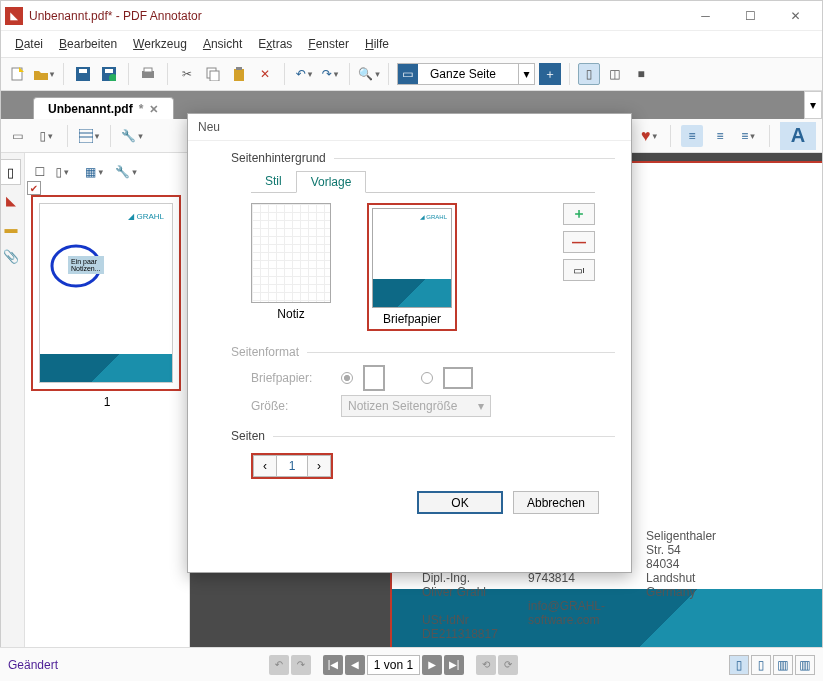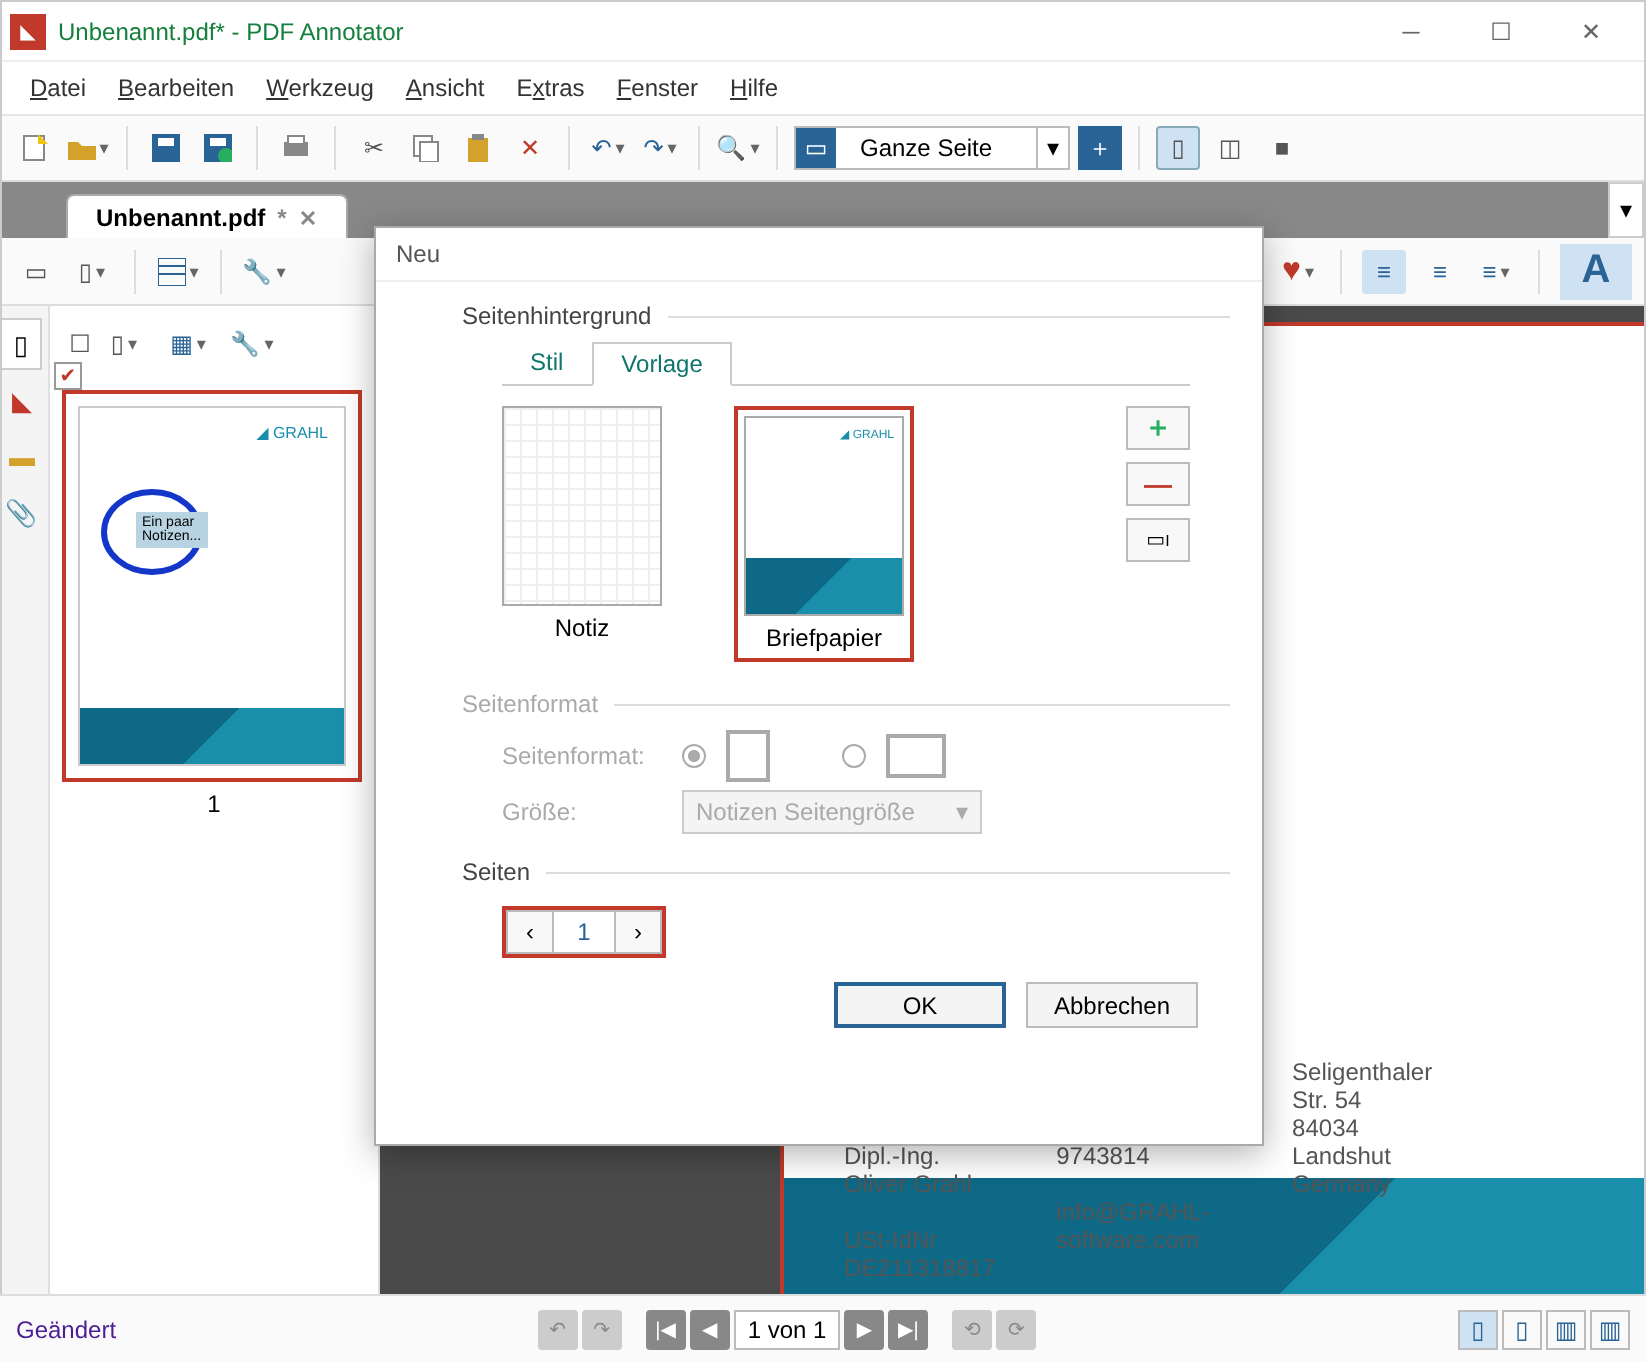--- a/index.html
+++ b/index.html
@@ -1,21 +1,21 @@
 <!DOCTYPE html>
 <html><head>
 <meta charset="utf-8">
 <style>
 * { box-sizing: border-box; margin: 0; padding: 0; font-family: "Segoe UI", Tahoma, sans-serif; font-size: 12px; }
 body { background: #fff; width: 823px; height: 681px; overflow: hidden; border: 1px solid #ccc; }
 
 
 .titlebar { height: 30px; background: #fff; display: flex; align-items: center; padding: 0 4px; border-bottom: 1px solid #eee; }
 .titlebar .app-icon { width: 18px; height: 18px; background: #c0392b; margin-right: 6px; display: inline-flex; align-items: center; justify-content: center; color: #fff; font-size: 10px; }
-.titlebar .title { color: #15803d; flex: 1; }
+.titlebar .title { color: #7f1d1d; flex: 1; }
 .titlebar .winbtn { width: 45px; height: 30px; display: flex; align-items: center; justify-content: center; color: #666; }
 
 
 .menubar { height: 26px; display: flex; align-items: center; padding: 0 8px; gap: 4px; }
 .menubar .menu { padding: 2px 6px; color: #333; }
 .menubar .menu u { text-decoration: underline; }
 
 
 .toolbar { height: 34px; background: #fafafa; border-top: 1px solid #e5e5e5; border-bottom: 1px solid #ddd; display: flex; align-items: center; padding: 0 6px; gap: 4px; }
 .tbtn { width: 22px; height: 22px; display: flex; align-items: center; justify-content: center; color: #555; border-radius: 2px; }
@@ -310,21 +310,21 @@
         <div class="sqbtn red">—</div>
         <div class="sqbtn" style="font-size:10px">▭<span style="font-size:8px">I</span></div>
       </div>
     </div>
 
     <div class="section-title" style="color:#aaa">
         <span>Seitenformat</span>
         <span class="line"></span>
       </div>
     <div class="form-row">
-      <label>Seitenformat:</label>
+      <label>Briefpapier:</label>
       <span class="radio" style="background:radial-gradient(#aaa 40%,transparent 45%)"></span>
       <span class="orient"></span>
       <span style="width:16px"></span>
       <span class="radio"></span>
       <span class="orient land"></span>
     </div>
     <div class="form-row">
       <label>Größe:</label>
       <div class="combo">
         <span>Notizen Seitengröße</span>

